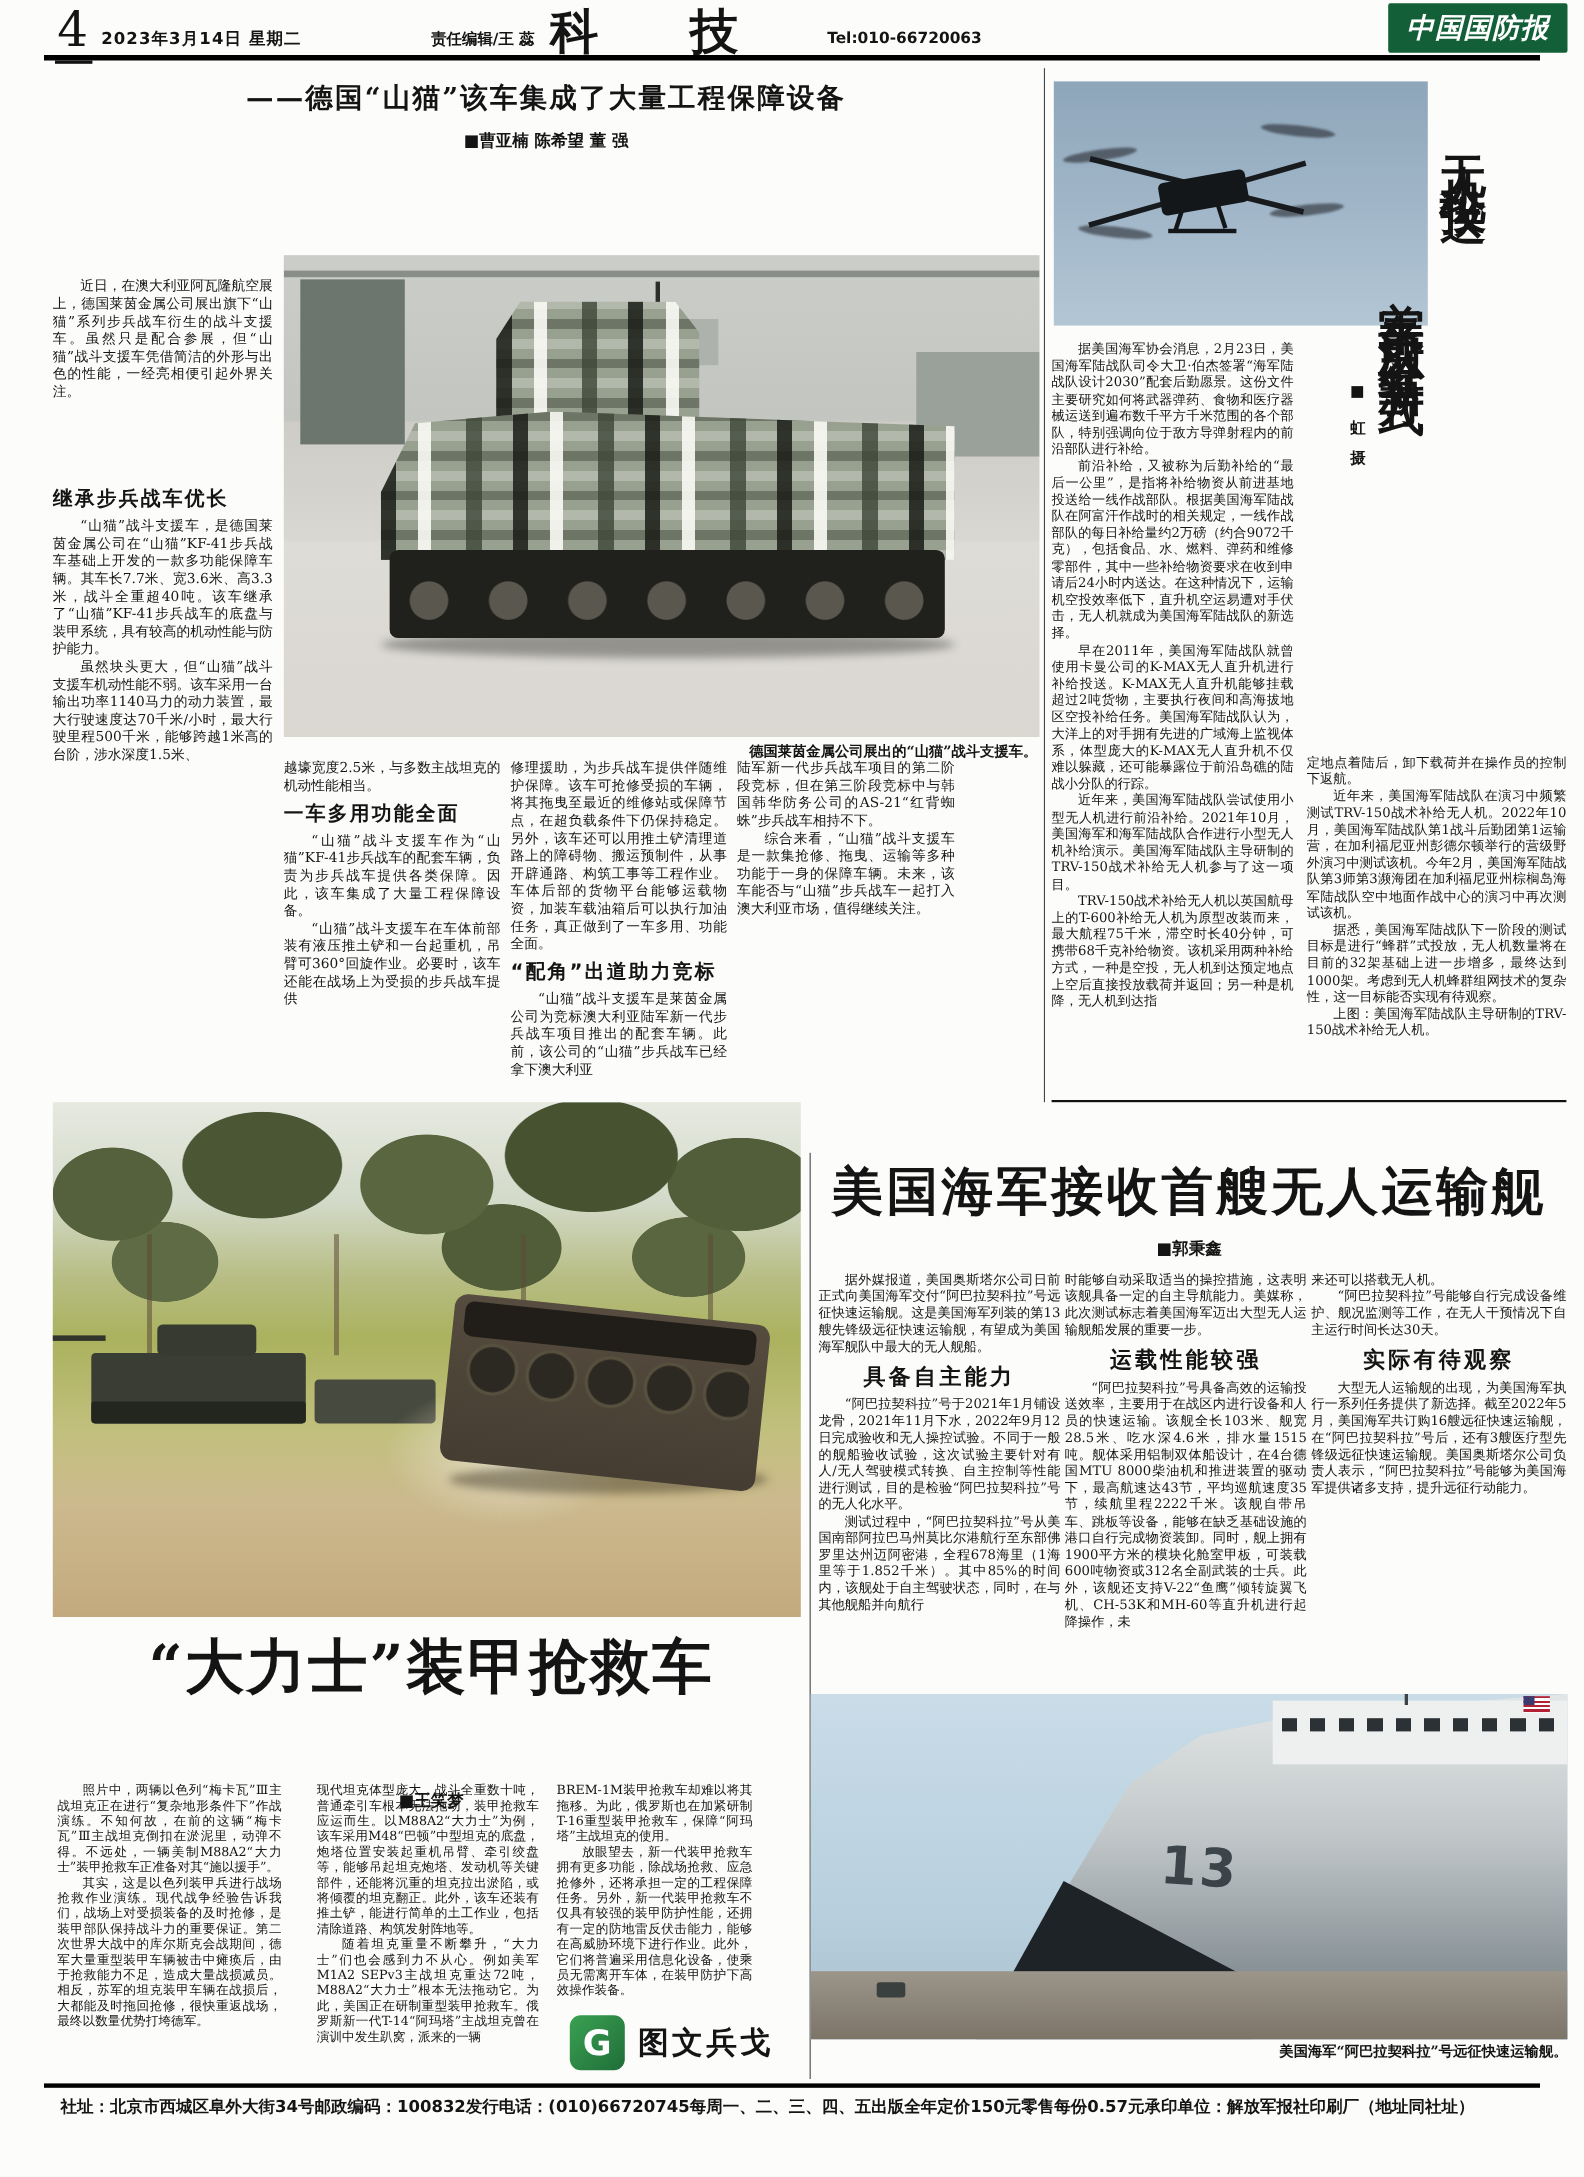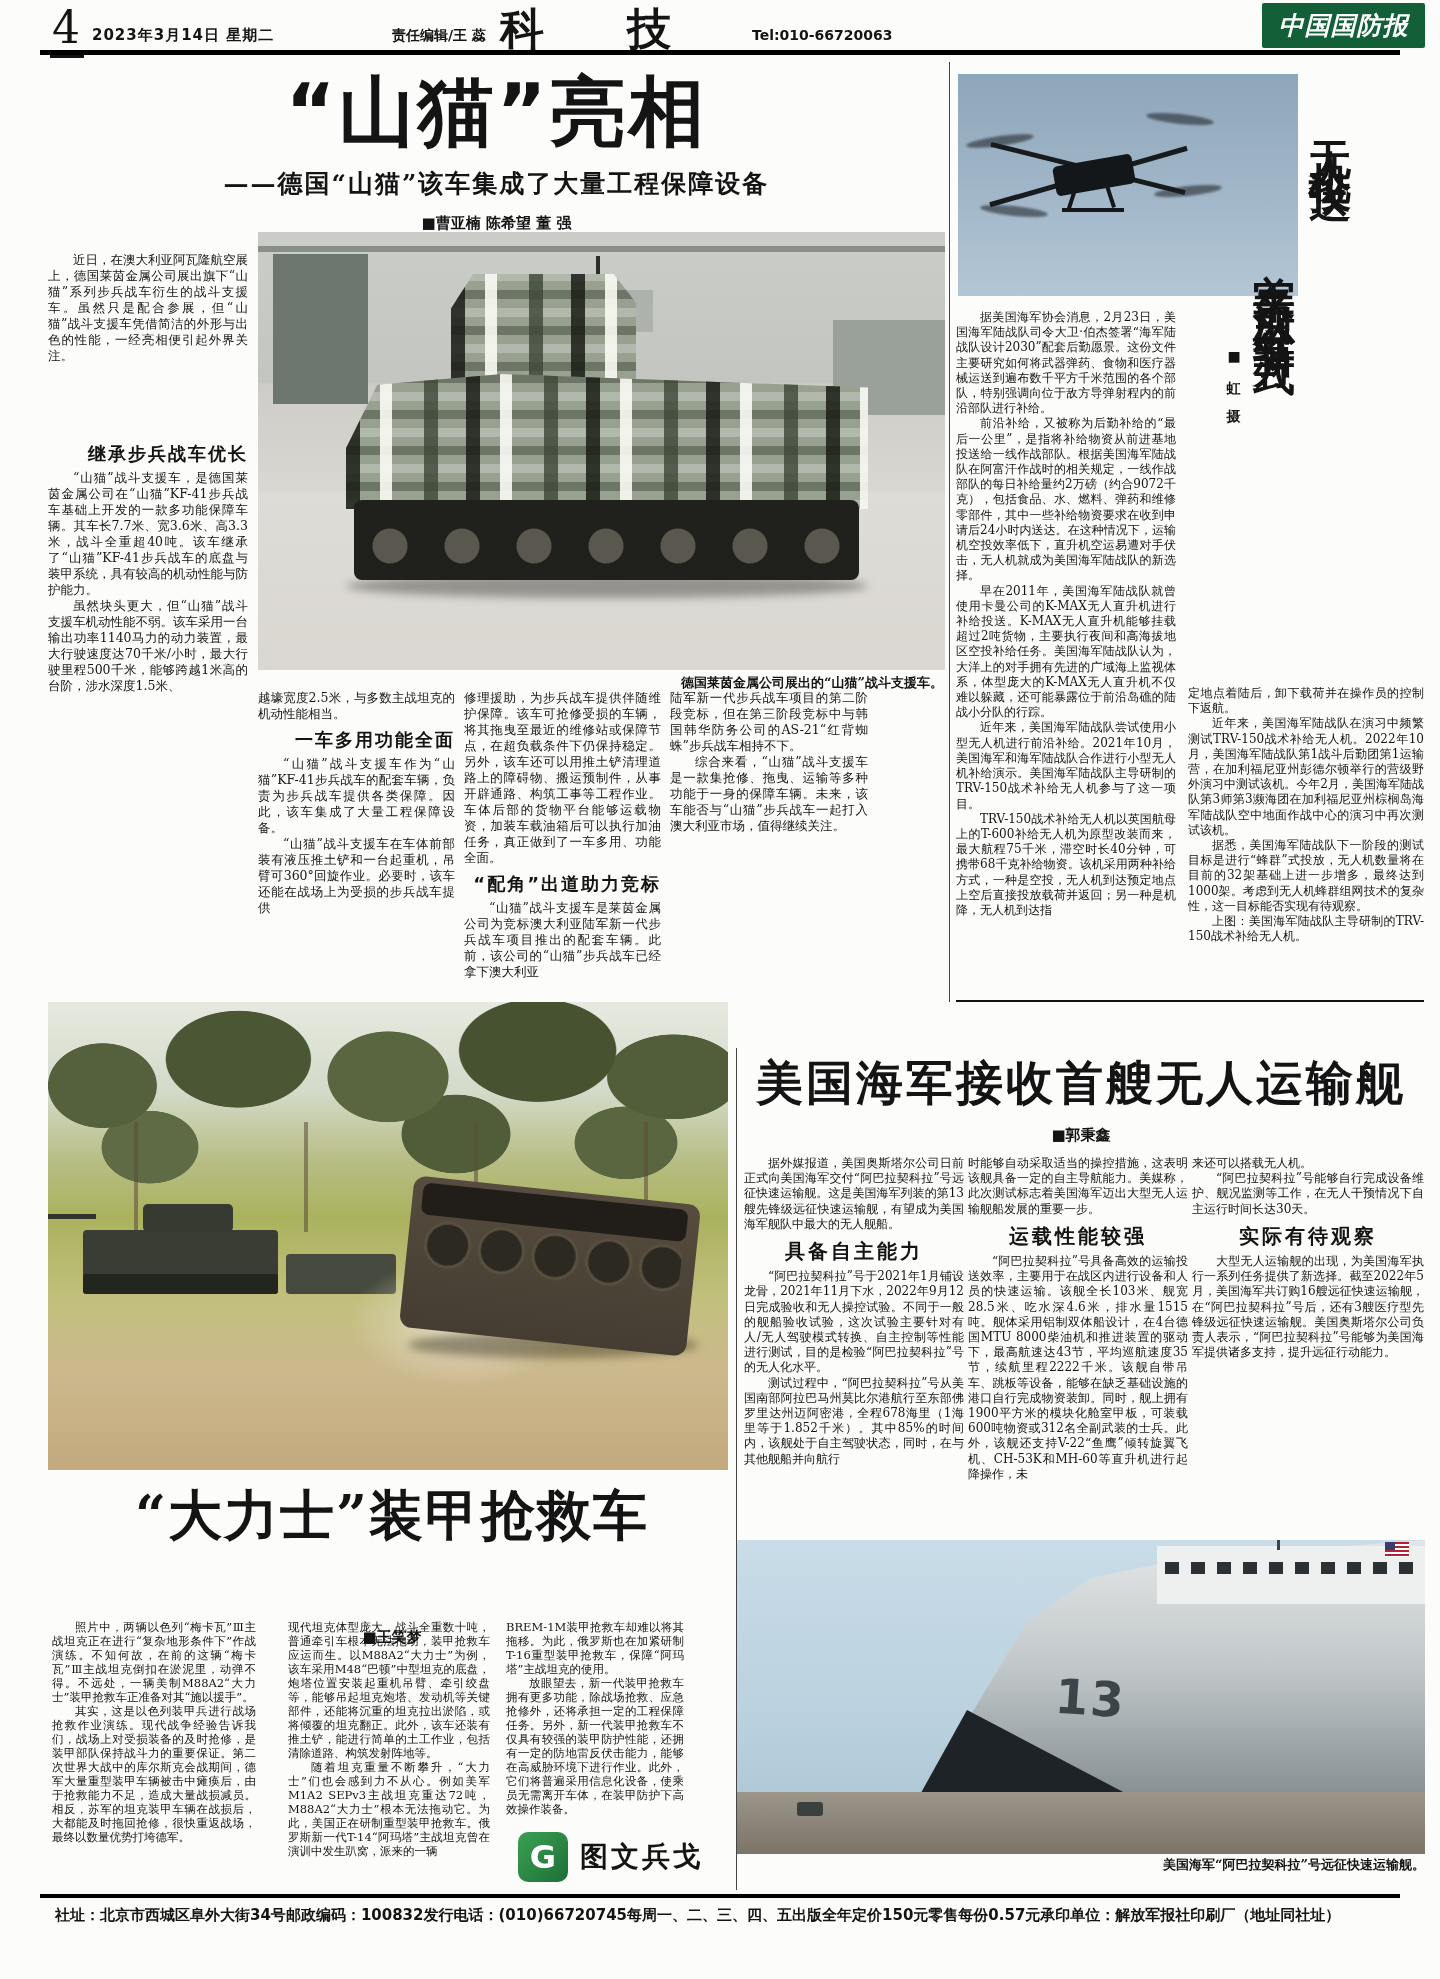--- a/index.html
+++ b/index.html
@@ -20,21 +20,21 @@
     display:flex; align-items:center; justify-content:center; font-family:"DejaVu Serif",serif;
     font-style:italic; font-weight:bold; font-size:25px; letter-spacing:1px; border-radius:2px; }
   .hdr-rule { left:40px; top:50px; width:1360px; height:5px; background:#000; }
 
   
   .bt { font-family:"DejaVu Serif",serif; font-size:12.5px; line-height:16px; text-align:justify; overflow:hidden; }
   .bt-sm { font-size:12px; line-height:15.2px; }
   .bt-xs { font-size:11.5px; line-height:14px; }
   .bt p { margin:0; text-indent:2em; }
   .bt p.cont { text-indent:0; }
-  .sec-h { text-align:right; font-weight:900; font-size:18px; font-family:"DejaVu Sans",sans-serif;
+  .sec-h { text-align:left; font-weight:900; font-size:18px; font-family:"DejaVu Sans",sans-serif;
     margin:10px 0 8px; text-indent:0; letter-spacing:2px; }
   .sub-h { text-align:center; font-weight:900; font-size:20px; font-family:"DejaVu Sans",sans-serif;
     margin:12px 0 10px; text-indent:0; letter-spacing:3px; }
   .caption { font-family:"DejaVu Serif",serif; font-size:13px; font-weight:600; }
   .byline { font-size:15px; font-weight:600; font-family:"DejaVu Serif",serif; }
   .spacer { height:72px; }
   .v-rule { width:1px; background:#444; }
 
   
   .lynx-head-wrap { left:44px; top:64px; width:905px; text-align:center; }
@@ -179,21 +179,20 @@
 
   <div class="abs page-num">4</div>
   <div class="abs hdr-date">2023年3月14日 星期二</div>
   <div class="abs hdr-editor">责任编辑/王 蕊</div>
   <div class="abs hdr-section">科 技</div>
   <div class="abs hdr-tel">Tel:010-66720063</div>
   <div class="abs masthead">中国国防报</div>
   <div class="abs hdr-rule"></div>
 
   <div class="abs lynx-head-wrap">
-    <div class="lynx-headline">“山猫”亮相</div>
     <div class="lynx-subtitle">——德国“山猫”该车集成了大量工程保障设备</div>
     <div class="lynx-byline byline">■曹亚楠 陈希望 董 强</div>
   </div>
 
   <div class="abs lynx-photo">
     <div class="lp-roof"></div>
     <div class="lp-dark1"></div>
     <div class="lp-door"></div>
     <div class="lp-dark2"></div>
     <div class="lp-veh">

